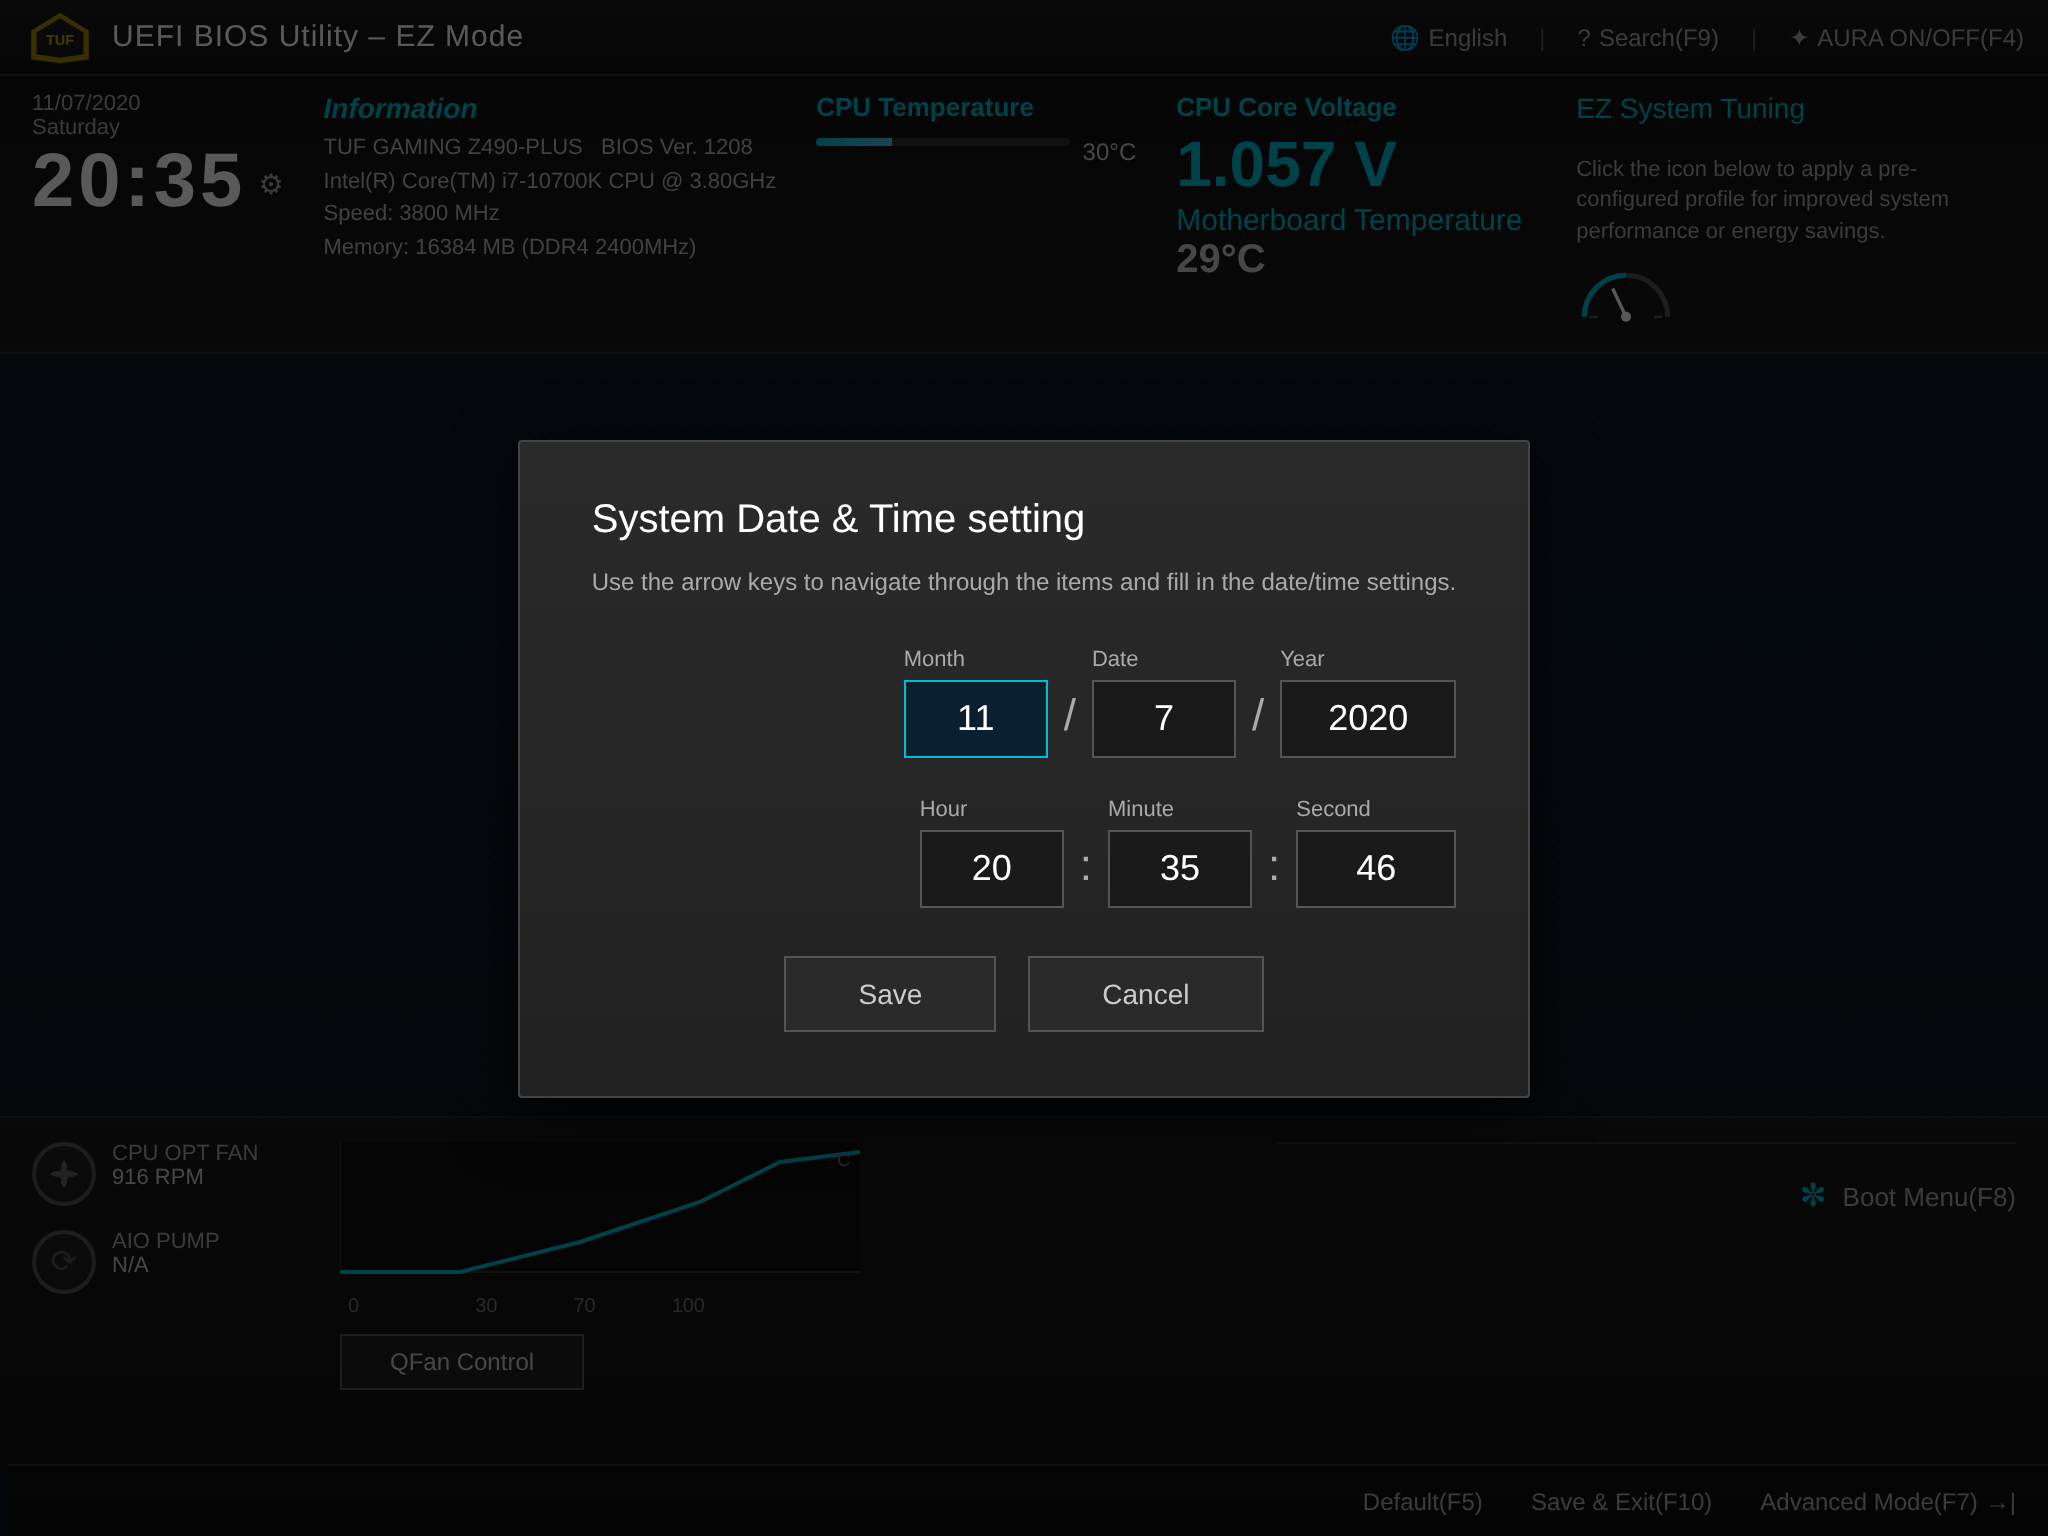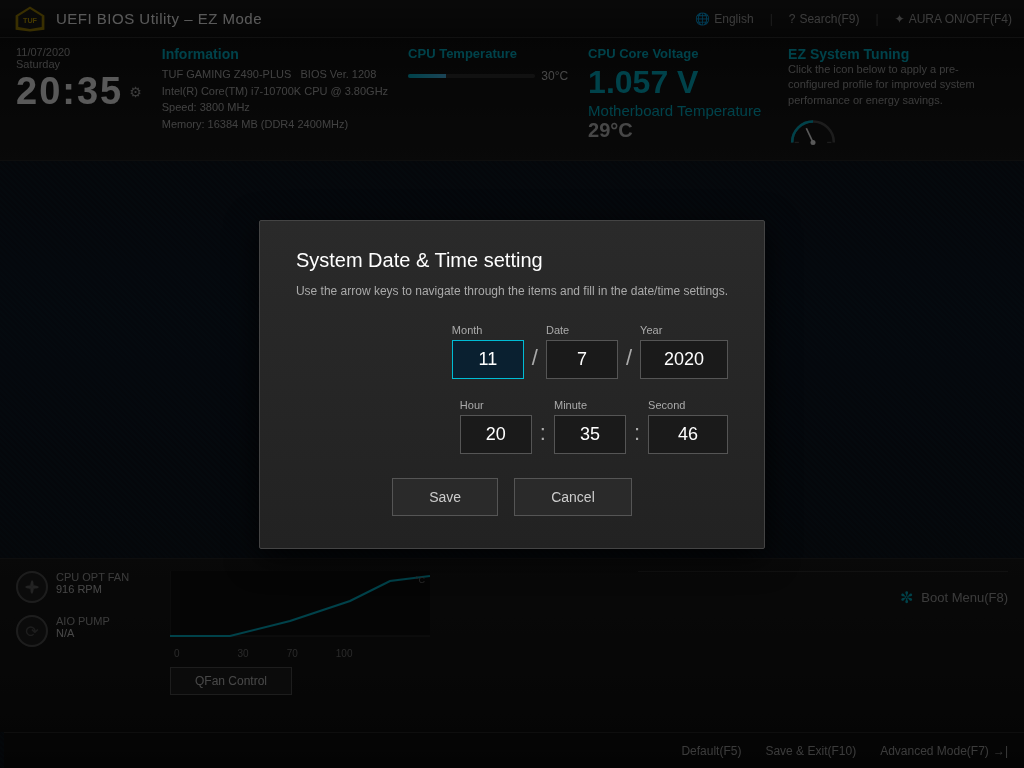--- a/index.html
+++ b/index.html
@@ -133,20 +133,21 @@
       display: flex;
       flex-direction: column;
       min-width: 220px;
     }
 
     .info-title {
       color: #00bcd4;
       font-size: 14px;
       font-weight: bold;
       margin-bottom: 4px;
+      font-style: italic;
     }
 
     .info-line {
       font-size: 11px;
       color: #bbb;
       line-height: 1.5;
     }
 
     
     .cpu-temp-section {
@@ -157,21 +158,21 @@
 
     .section-label {
       color: #00bcd4;
       font-size: 13px;
       font-weight: bold;
       margin-bottom: 4px;
     }
 
     .temp-bar-container {
       display: flex;
-      align-items: center;
+      align-items: flex-start;
       gap: 6px;
       margin-top: 4px;
     }
 
     .temp-bar {
       flex: 1;
       height: 4px;
       background: #333;
       border-radius: 2px;
       overflow: hidden;
@@ -217,22 +218,22 @@
     
     .ez-section {
       display: flex;
       flex-direction: column;
       flex: 1;
     }
 
     .ez-title {
       color: #00bcd4;
       font-size: 14px;
-      font-weight: bold;
-      margin-bottom: 0;
+      font-weight: normal;
+      margin-bottom: 16px;
     }
 
     .ez-desc {
       font-size: 11px;
       color: #aaa;
       line-height: 1.4;
     }
 
     .ez-tuning-icon {
       margin-top: 4px;

